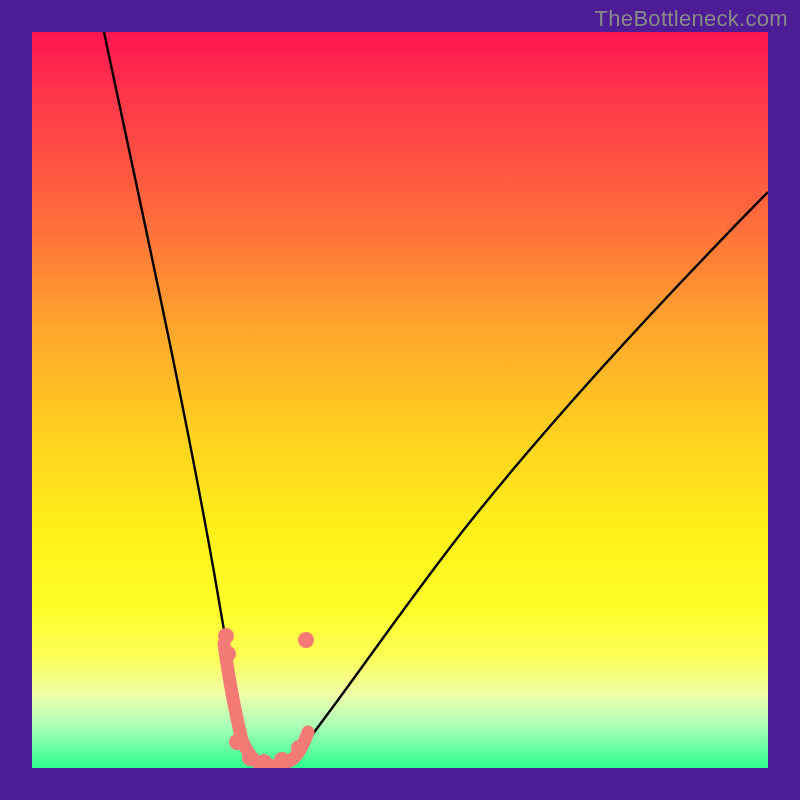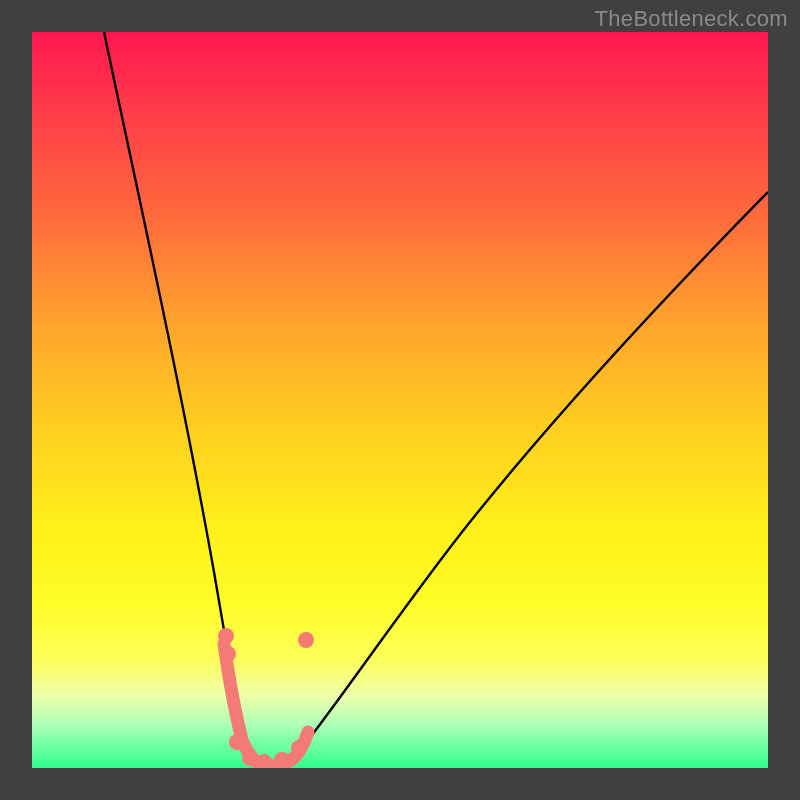--- a/index.html
+++ b/index.html
@@ -10,21 +10,21 @@
     background: #000;
     overflow: hidden;
     font-family: Arial, Helvetica, sans-serif;
   }
   .frame {
     position: absolute;
     left: 0;
     top: 0;
     width: 800px;
     height: 800px;
-    background: #404040;
+    background: #4c1d95;
   }
   .plot {
     position: absolute;
     left: 32px;
     top: 32px;
     width: 736px;
     height: 736px;
     background: linear-gradient(
       to bottom,
       #ff1650 0%,

